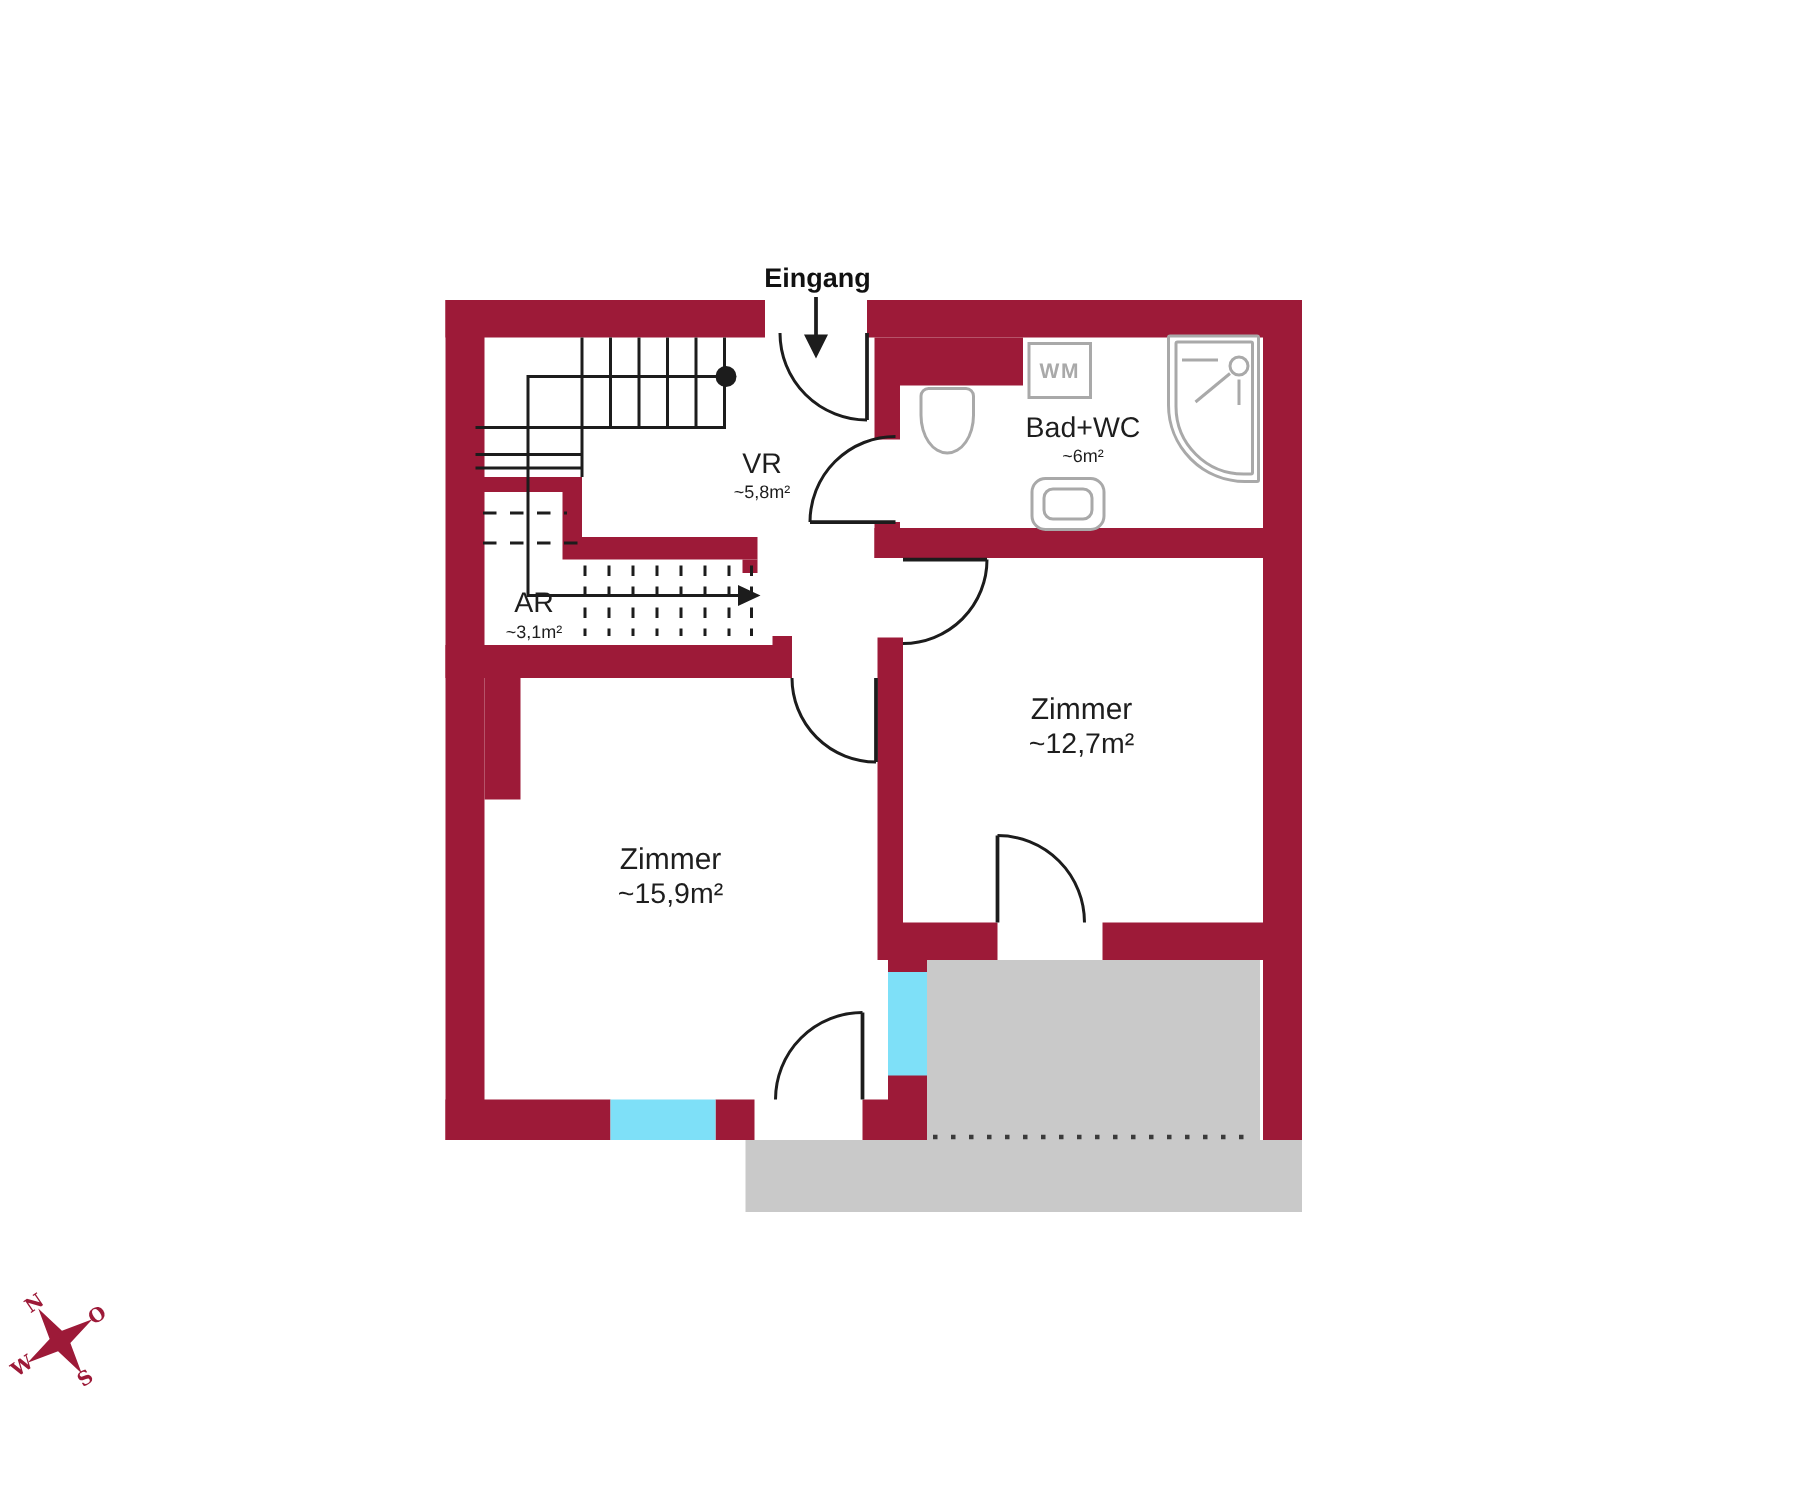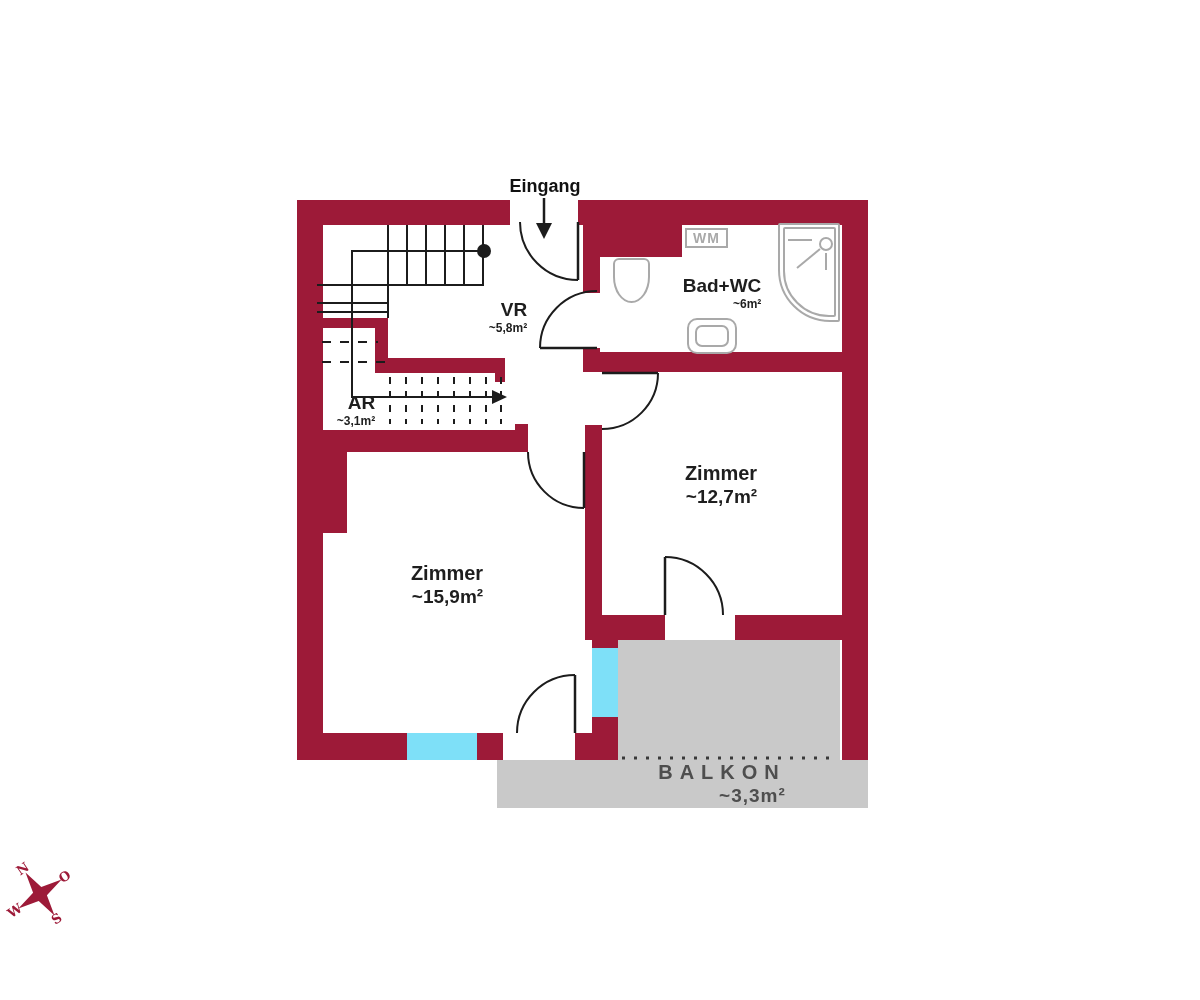--- a/index.html
+++ b/index.html
@@ -2,21 +2,21 @@
 <html style="--wall: #9d1a38; --window: #7ee0f8; --outdoor: #c9c9c9; --line: #1c1c1c; --fixture: #a9a9a9;"><head>
 <meta charset="utf-8">
 <style>
   html,body{margin:0;padding:0;background:#ffffff;}
   #plan{position:relative;width:1200px;height:1000px;background:#ffffff;overflow:hidden;
         font-family:"Liberation Sans",sans-serif;}
   .wall{position:absolute;background:var(--wall);}
   .window{position:absolute;background:var(--window);}
   .outdoor{position:absolute;background:var(--outdoor);}
   .fixture{position:absolute;background:#ffffff;border:2px solid var(--fixture);box-sizing:border-box;}
-  .label{position:absolute;transform:translate(-50%,-50%);text-align:right;font-weight:bold;
+  .label{position:absolute;transform:translate(-50%,-50%);text-align:center;font-weight:normal;
          color:#1e1e1e;white-space:nowrap;line-height:1.22;}
   .label .name{display:block;}
   .label .area{display:block;}
   .room-fs .name{font-size:20px;}
   .room-fs .area{font-size:19px;}
   .small-fs .name{font-size:19px;}
   .small-fs .area{font-size:12px;}
   .outdoor-label{color:#4e4e4e;}
   .outdoor-label .name{font-size:20px;letter-spacing:7px;}
   .outdoor-label .area{font-size:19px;letter-spacing:1px;}
@@ -63,21 +63,21 @@
   <div class="wall" style="left:495px;top:373px;width:10px;height:9px;"></div>
   <div class="wall" style="left:297px;top:430px;width:231px;height:22px;"></div>
   <div class="wall" style="left:515px;top:424px;width:13px;height:6px;"></div>
   <div class="wall" style="left:297px;top:733px;width:110px;height:27px;"></div>
   <div class="wall" style="left:477px;top:733px;width:26px;height:27px;"></div>
   <div class="wall" style="left:575px;top:733px;width:43px;height:27px;"></div>
 
   <div class="window" style="left:407px;top:733px;width:70px;height:27px;"></div>
   <div class="window" style="left:592px;top:648px;width:26px;height:69px;"></div>
 
-  <div class="fixture" style="left:685px;top:228px;width:43px;height:20px;">
+  <div class="fixture" style="left:685px;top:228px;width:43px;height:38px;">
     <span class="wm-label">WM</span>
   </div>
   <div class="fixture" style="left:613px;top:258px;width:37px;height:45px;border-radius:6px 6px 50% 50% / 6px 6px 58% 58%;"></div>
   <div class="fixture" style="left:687px;top:318px;width:50px;height:36px;border-radius:10px;"></div>
   <div class="fixture" style="left:695px;top:325px;width:34px;height:22px;border-radius:7px;"></div>
   <div class="fixture" style="left:778px;top:223px;width:62px;height:99px;border-radius:2px 2px 2px 52px;"></div>
   <div class="fixture" style="left:783px;top:227px;width:53px;height:90px;border-radius:2px 2px 2px 46px;"></div>
 
   <svg class="overlay" width="1200" height="1000" viewBox="0 0 1200 1000">
 
@@ -184,18 +184,14 @@
     <span class="name">Zimmer</span>
     <span class="area">~12,7m²</span>
   </div>
 
   <div class="label room-fs" style="left:447px;top:585px;">
     <span class="name">Zimmer</span>
     <span class="area">~15,9m²</span>
   </div>
 
 
-  <div class="label outdoor-label" style="left:722px;top:784px;">
-    <span class="name">BALKON</span>
-    <span class="area">~3,3m²</span>
-  </div>
 
 </div>
 
 </body></html>

